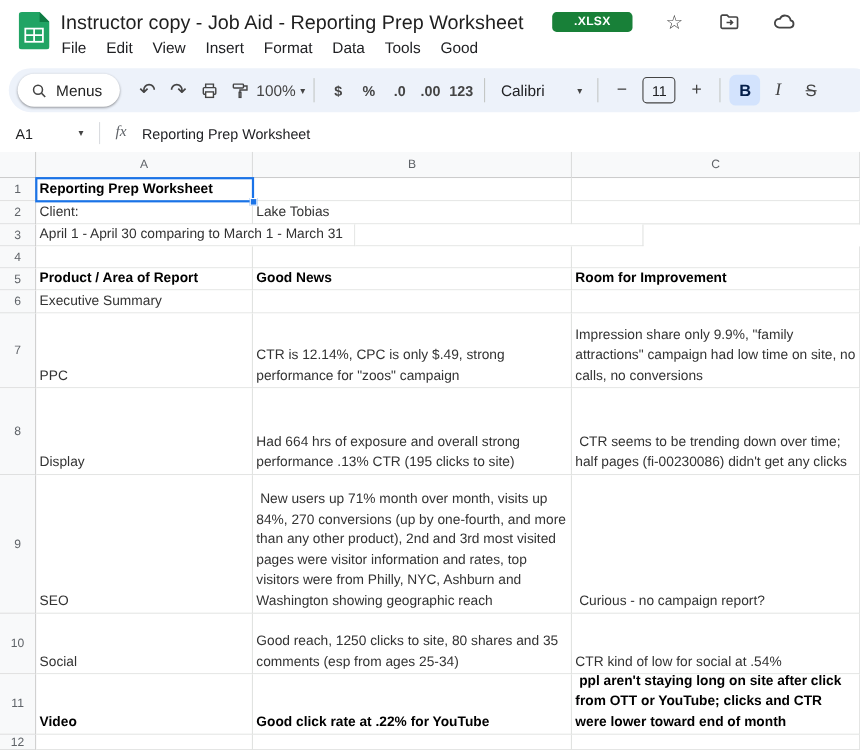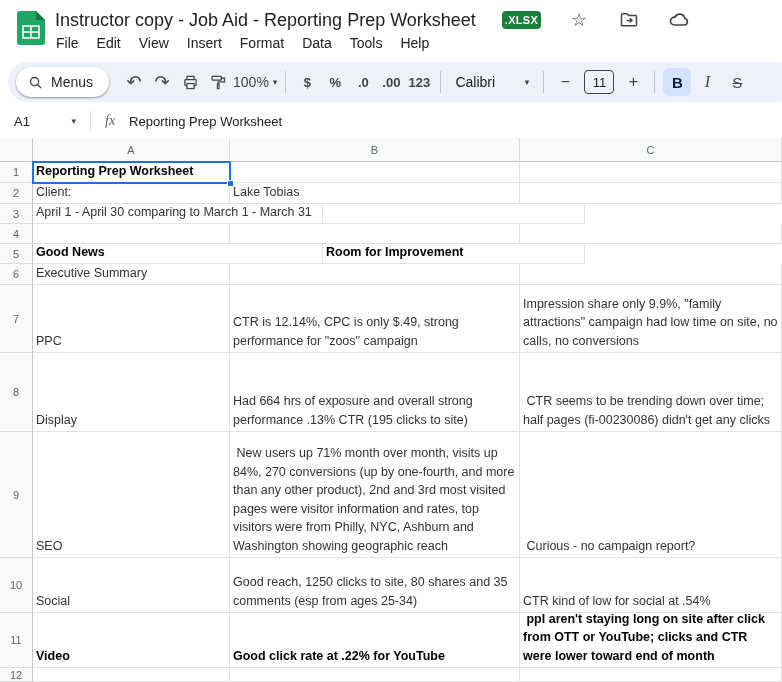--- a/index.html
+++ b/index.html
@@ -5,21 +5,21 @@
   *{margin:0;padding:0;box-sizing:border-box;}
   html,body{background:#fff;}
   body{font-family:"Liberation Sans",sans-serif;}
   .app{position:relative;width:782px;height:682px;background:#fff;overflow:hidden;}
 
   
   .titlebar{position:absolute;top:0;left:0;right:0;height:60px;background:#fff;}
   .logo{position:absolute;left:17px;top:11px;width:28px;height:34px;}
   .title-row{position:absolute;left:55px;top:8px;display:flex;align-items:center;gap:26px;white-space:nowrap;}
   .doc-title{font-size:18px;color:#1f1f1f;}
-  .badge{background:#188038;color:#fff;font-size:11px;font-weight:700;padding:3px 3px;border-radius:4px;letter-spacing:.3px;}
+  .badge{background:#188038;color:#fff;font-size:11px;font-weight:700;padding:3px 20px;border-radius:4px;letter-spacing:.3px;}
   .tb-ic{width:24px;height:24px;display:flex;align-items:center;justify-content:center;color:#444;}
   .star-glyph{font-size:18px;color:#444;}
   .menubar{position:absolute;left:47px;top:33px;display:flex;}
   .menu-item{font-size:14px;color:#202124;padding:2px 9px;border-radius:6px;}
 
   
   .toolbar{position:absolute;top:62px;left:8px;right:-14px;height:40px;background:#edf2fa;border-radius:20px;display:flex;align-items:center;gap:2px;padding:0 8px;overflow:hidden;}
   .menus-pill{display:flex;align-items:center;gap:8px;background:#fff;border-radius:16px;height:30px;padding:0 16px 0 12px;box-shadow:0 1px 2px rgba(0,0,0,.3),0 1px 3px rgba(0,0,0,.12);font-size:14px;color:#1f1f1f;margin-right:10px;flex:none;}
   .tbtn{height:28px;min-width:26px;display:flex;align-items:center;justify-content:center;border-radius:4px;color:#444;font-size:14px;flex:none;}
   .arrow-glyph{font-size:18px;line-height:1;}
@@ -87,21 +87,21 @@
     </div>
 
     <nav class="menubar">
       <span class="menu-item">File</span>
       <span class="menu-item">Edit</span>
       <span class="menu-item">View</span>
       <span class="menu-item">Insert</span>
       <span class="menu-item">Format</span>
       <span class="menu-item">Data</span>
       <span class="menu-item">Tools</span>
-      <span class="menu-item">Help</span>
+      <span class="menu-item">Good</span>
     </nav>
   </header>
 
   <div class="toolbar">
     <div class="menus-pill">
       <svg width="15" height="15" viewBox="0 0 24 24" fill="none" stroke="#444" stroke-width="2.2">
         <circle cx="10.5" cy="10.5" r="6.5"></circle>
           <line x1="15.5" y1="15.5" x2="21" y2="21"></line>
       </svg>
       <span>Menus</span>
@@ -229,20 +229,23 @@
           </div>
           <div class="cell" style="width: 290px;">
             <span class="cell-text"></span>
           </div>
           <div class="cell" style="width: 262px;">
             <span class="cell-text"></span>
           </div>
         </div>
         <div class="grid-row" style="height: 20px;">
           <div class="row-header">5</div>
+          <div class="cell bold" style="width: 197px;">
+            <span class="cell-text">Product / Area of Report</span>
+          </div>
           <div class="cell bold" style="width: 290px;">
             <span class="cell-text">Good News</span>
           </div>
           <div class="cell bold" style="width: 262px;">
             <span class="cell-text">Room for Improvement</span>
           </div>
         </div>
         <div class="grid-row" style="height: 21px;">
           <div class="row-header">6</div>
           <div class="cell" style="width: 197px;">

